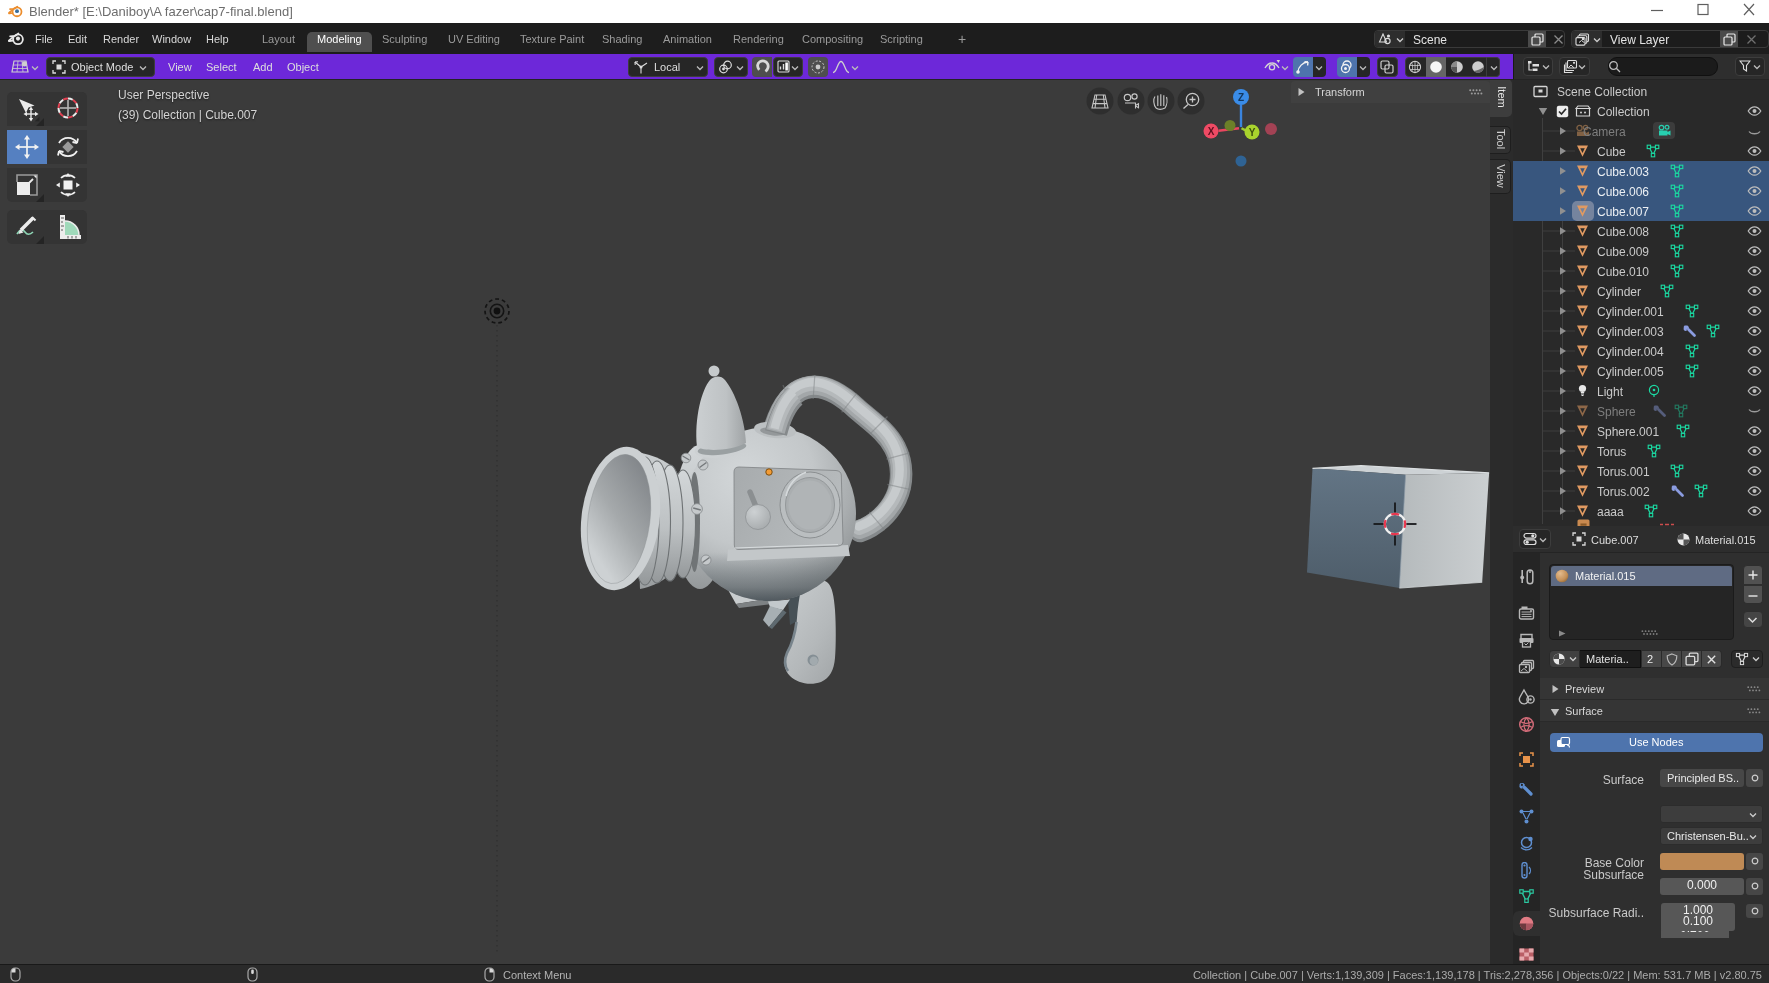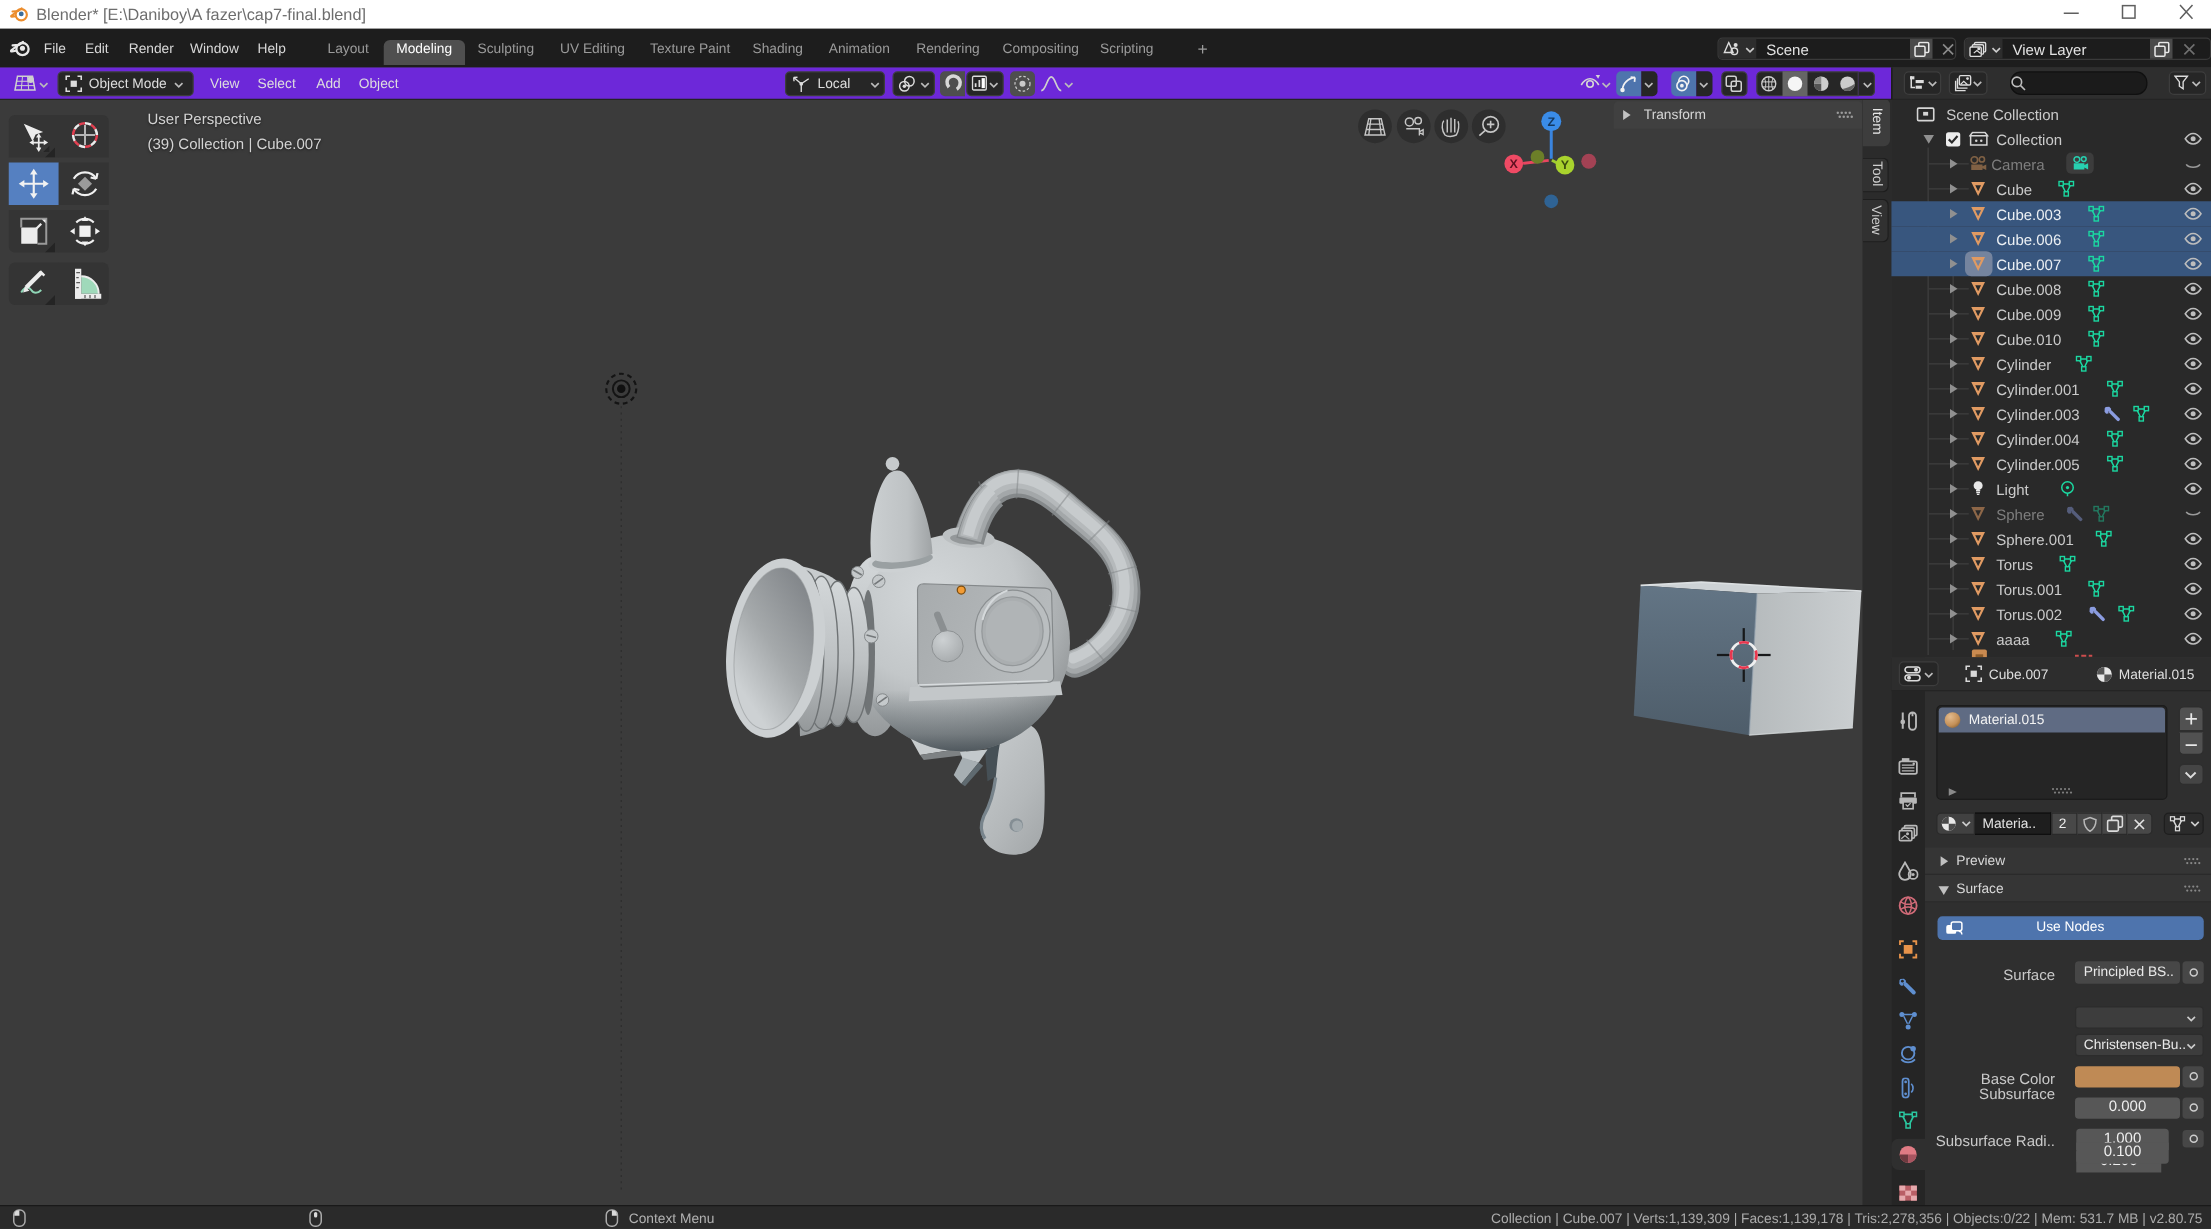--- a/index.html
+++ b/index.html
@@ -651,21 +651,21 @@
       <circle cx="7.5" cy="6" r="2" fill="#bdbdbd"></circle>
     </svg>
  <svg class="abs" style="left:46px;top:46px" width="8" height="10" viewBox="0 0 8 10">
       <path d="M1,1.2 L7,5 L1,8.8 Z" fill="#909090"></path>
     </svg>
  <svg class="abs" style="left:62px;top:44px;opacity:.5" width="15" height="14" viewBox="0 0 15 14">
       <circle cx="4.5" cy="4" r="2.6" fill="none" stroke="#d89a60" stroke-width="1.3"></circle>
       <circle cx="10.5" cy="3.5" r="2.1" fill="none" stroke="#d89a60" stroke-width="1.3"></circle>
       <path d="M2,7.5 H11 V12 H2 Z M11,9 L14,7.5 V12 L11,10.5" fill="#d89a60"></path>
     </svg>
- <span class="abs rtext dim" style="left:80px;top:45px">Camera</span>
+ <span class="abs rtext dim" style="left:70px;top:45px">Camera</span>
  <div class="abs" style="left:140px;top:42px;width:22px;height:17px;background:#3c3c3c;border-radius:4px"></div>
  <svg class="abs" style="left:144px;top:44px" width="15" height="13" viewBox="0 0 15 13">
       <circle cx="4.5" cy="3.6" r="2.3" fill="none" stroke="#27d0b0" stroke-width="1.2"></circle>
       <circle cx="10" cy="3.2" r="1.9" fill="none" stroke="#27d0b0" stroke-width="1.2"></circle>
       <path d="M2,6.6 H10.5 V11.5 H2 Z M10.5,8 L13.5,6.6 V11.5 L10.5,10" fill="#27d0b0"></path>
     </svg>
  <svg class="abs" style="left:234px;top:47px" width="15" height="12" viewBox="0 0 15 12">
       <path d="M2,4.5 C4,7.5 11,7.5 13,4.5" fill="none" stroke="#9a9a9a" stroke-width="1.3"></path>
     </svg>
  <svg class="abs" style="left:46px;top:66px" width="8" height="10" viewBox="0 0 8 10">

